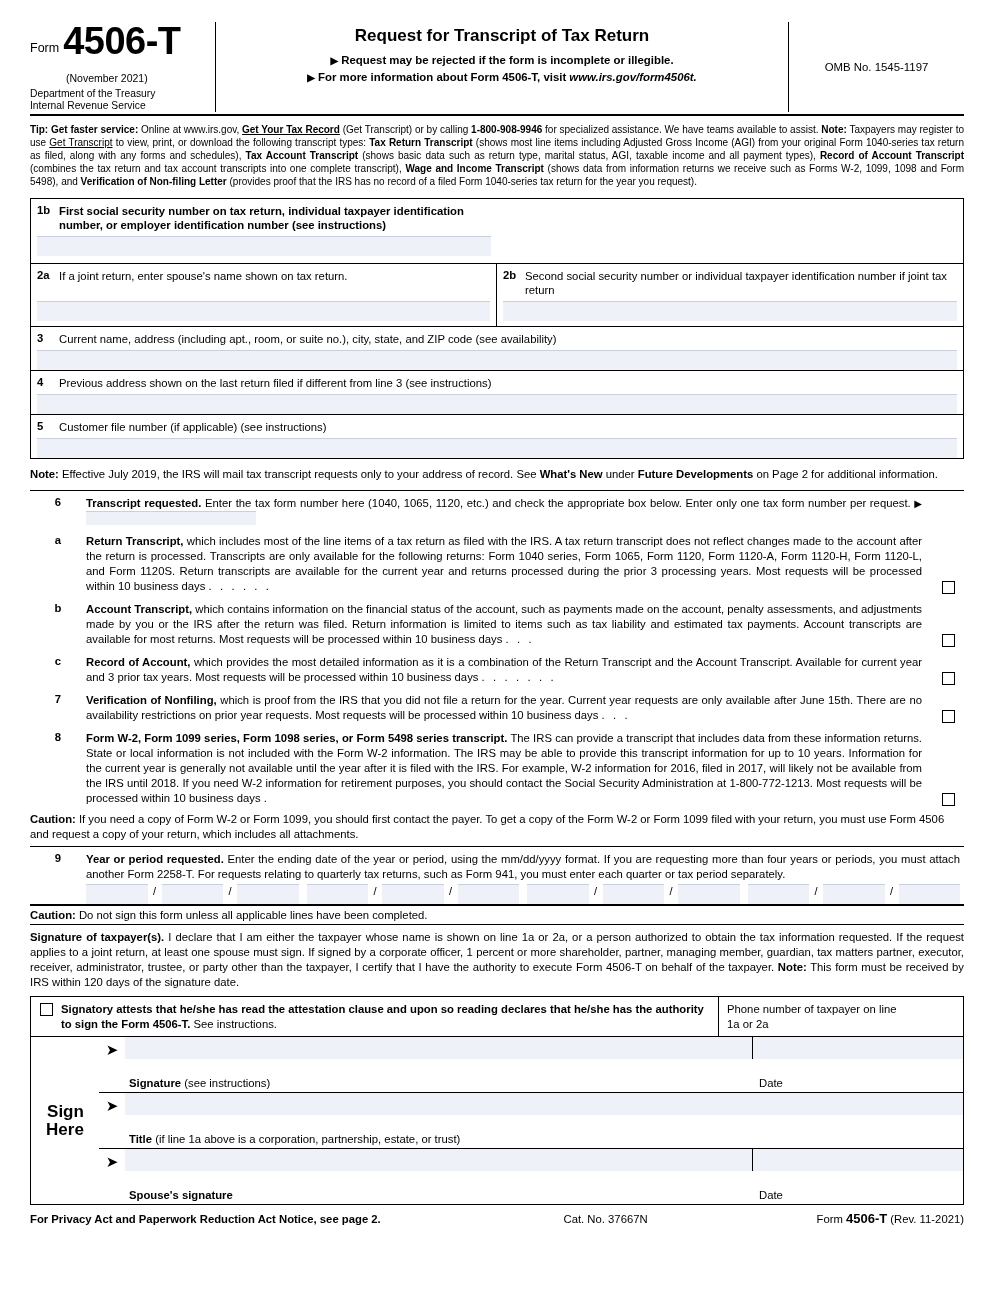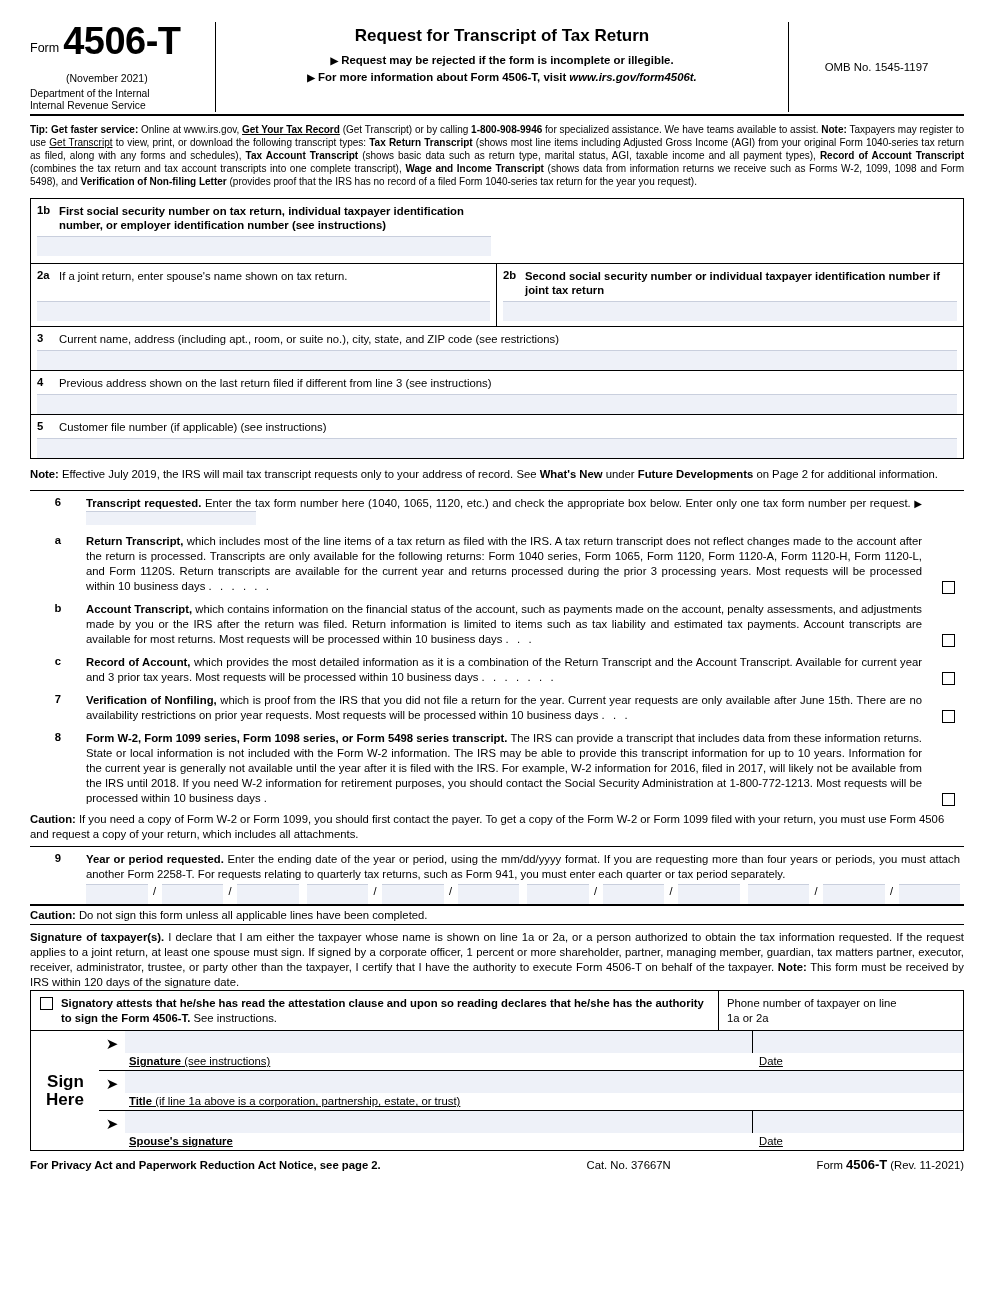--- a/index.html
+++ b/index.html
@@ -71,60 +71,60 @@
   .datebar { display: flex; margin-top: 2px; height: 20px; }
   .dgroup { display: flex; flex: 1; margin-right: 8px; }
   .dgroup:last-child { margin-right: 0; }
   .dcell { flex: 1; background: #eef1f8; border-top: 1px solid #c9cfdd; position: relative; }
   .slash { width: 14px; text-align: center; font-size: 11px; color: #000; }
 
   .caution2 { border-top: 1.2px solid #000; border-bottom: 1.2px solid #000; padding: 3px 0; font-size: 11.3px; }
 
   
   .sig { margin-top: 5px; font-size: 11.3px; line-height: 1.33; text-align: justify; }
-  .attest { display: flex; border: 1.2px solid #000; }
+  .attest { display: flex; margin-top: 6px; border: 1.2px solid #000; }
   .attest .cbx { width: 30px; display: flex; justify-content: center; padding-top: 6px; }
   .attest .atext { flex: 1; padding: 5px 8px 5px 0; line-height: 1.3; }
   .attest .phone { width: 245px; border-left: 1.2px solid #000; padding: 5px 8px; line-height: 1.3; }
 
   .signhere { display: flex; border-left: 1.2px solid #000; border-right: 1.2px solid #000; border-bottom: 1.2px solid #000; }
   .sh-label { width: 68px; display: flex; align-items: center; justify-content: center; font-weight: bold; font-size: 17px; line-height: 1.05; text-align: right; }
   .sh-lines { flex: 1; }
   .sline { display: flex; border-bottom: 1.1px solid #000; position: relative; }
   .sline:last-child { border-bottom: none; }
   .arrowcell { width: 26px; display: flex; align-items: flex-start; justify-content: center; padding-top: 4px; font-size: 15px; }
   .scont { flex: 1; }
   .sfill { display: flex; height: 22px; }
   .sfill .f1 { flex: 1; background: #eef1f8; border-right: 1.2px solid #000; }
   .sfill .f2 { width: 210px; background: #eef1f8; }
-  .scap { display: flex; padding: 2px 0 3px 0; text-decoration: underline; }
+  .scap { display: flex; padding: 18px 0 3px 0; }
   .scap .c1 { flex: 1; padding-left: 4px; }
   .scap .c2 { width: 210px; padding-left: 6px; }
   .scap b { font-weight: bold; }
 
   .footer { display: flex; margin-top: 6px; font-size: 11.3px; align-items: baseline; }
   .footer .fl { font-weight: bold; flex: 1; }
   .footer .fc { width: 230px; text-align: left; }
-  .footer .fr { text-align: left; }
+  .footer .fr { text-align: left; margin-left: 23px; }
   .footer .fr b { font-weight: bold; font-size: 13px; }
 </style>
 </head>
 <body>
 
 <div class="page">
 
   <div class="hdr">
     <div class="hdr-left">
       <div class="form-line">
         <span class="form-word">Form</span>
         <span class="form-num">4506-T</span>
       </div>
       <div class="rev">(November 2021)</div>
       <div class="dept">
-        <div>Department of the Internal</div>
+        <div>Department of the Treasury</div>
         <div>Internal Revenue Service</div>
       </div>
     </div>
     <div class="hdr-mid">
       <div class="title">Request for Transcript of Tax Return</div>
       <div class="bullet-line">
         <span class="arrow">▶</span>
         <span>Request may be rejected if the form is incomplete or illegible.</span>
       </div>
       <div class="bullet-line">
@@ -151,30 +151,30 @@
       <div class="cell left h2a">
         <div class="lbl">
           <span class="num">2a</span>
           <span class="ltxt">If a joint return, enter spouse's name shown on tax return.</span>
         </div>
         <div class="fillin" style="margin-top:18px"></div>
       </div>
       <div class="cell right h2a">
         <div class="lbl">
           <span class="num">2b</span>
-          <span class="ltxt" style="font-weight:bold">Second social security number or individual taxpayer identification number if joint tax return</span>
+          <span class="ltxt" style="font-weight:normal">Second social security number or individual taxpayer identification number if joint tax return</span>
         </div>
         <div class="fillin"></div>
       </div>
     </div>
     <div class="row">
       <div class="cell full h3">
         <div class="lbl">
           <span class="num">3</span>
-          <span class="ltxt">Current name, address (including apt., room, or suite no.), city, state, and ZIP code (see restrictions)</span>
+          <span class="ltxt">Current name, address (including apt., room, or suite no.), city, state, and ZIP code (see availability)</span>
         </div>
         <div class="fillin"></div>
       </div>
     </div>
     <div class="row">
       <div class="cell full h3">
         <div class="lbl">
           <span class="num">4</span>
           <span class="ltxt">Previous address shown on the last return filed if different from line 3 (see instructions)</span>
         </div>

